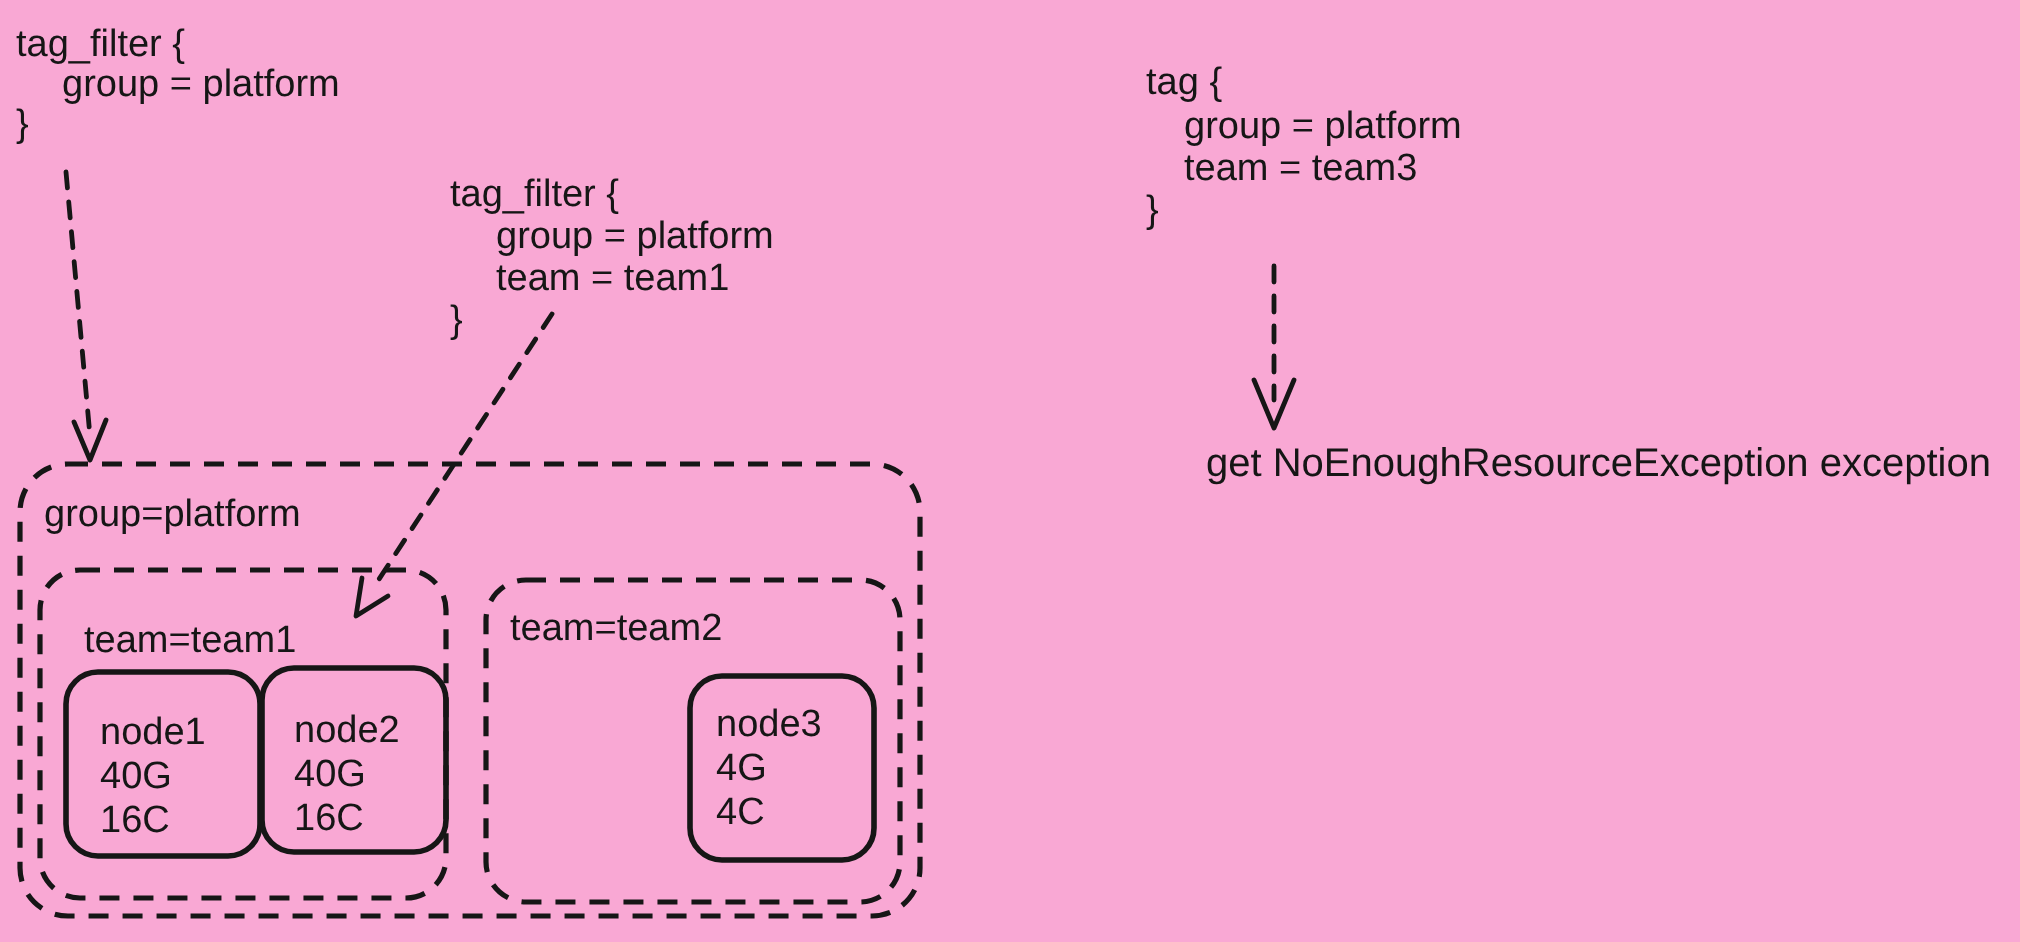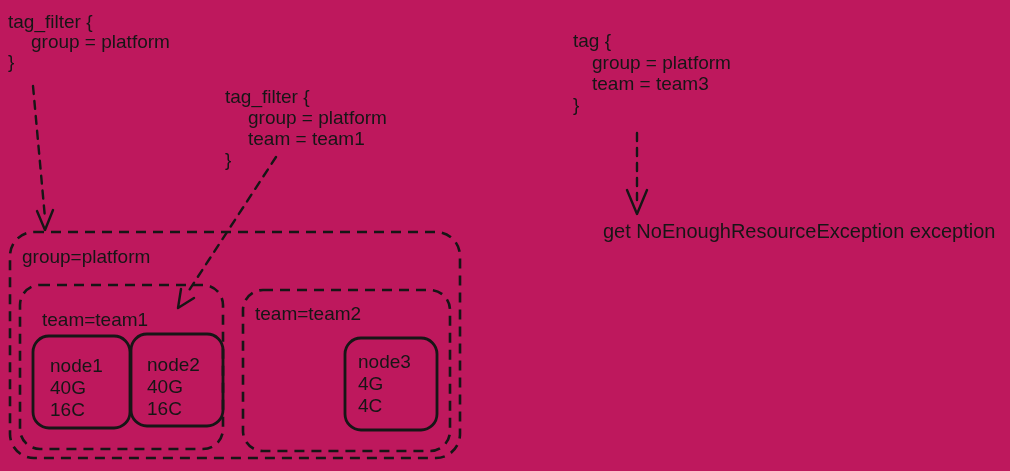--- a/index.html
+++ b/index.html
@@ -4,21 +4,21 @@
 <style>
   html, body {
     margin: 0;
     padding: 0;
     background: #ffffff;
   }
   .canvas {
     position: relative;
     width: 1010px;
     height: 471px;
-    background: #be185d;
+    background: #f9a8d4;
     overflow: hidden;
   }
   svg text {
     font-family: "Liberation Sans", sans-serif;
     font-size: 19px;
     fill: #161616;
   }
   svg text.big {
     font-size: 20px;
   }

